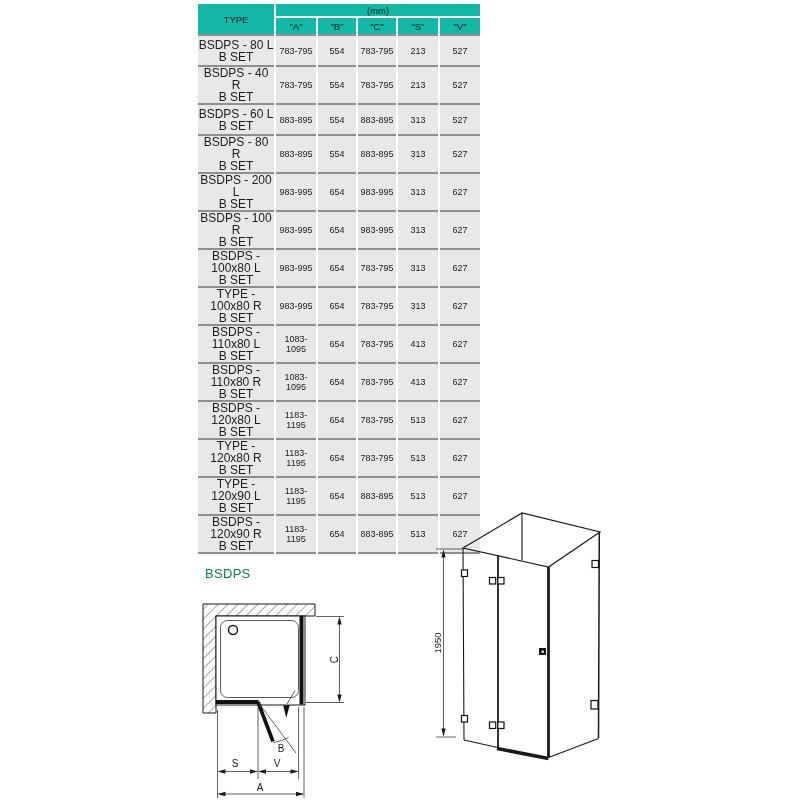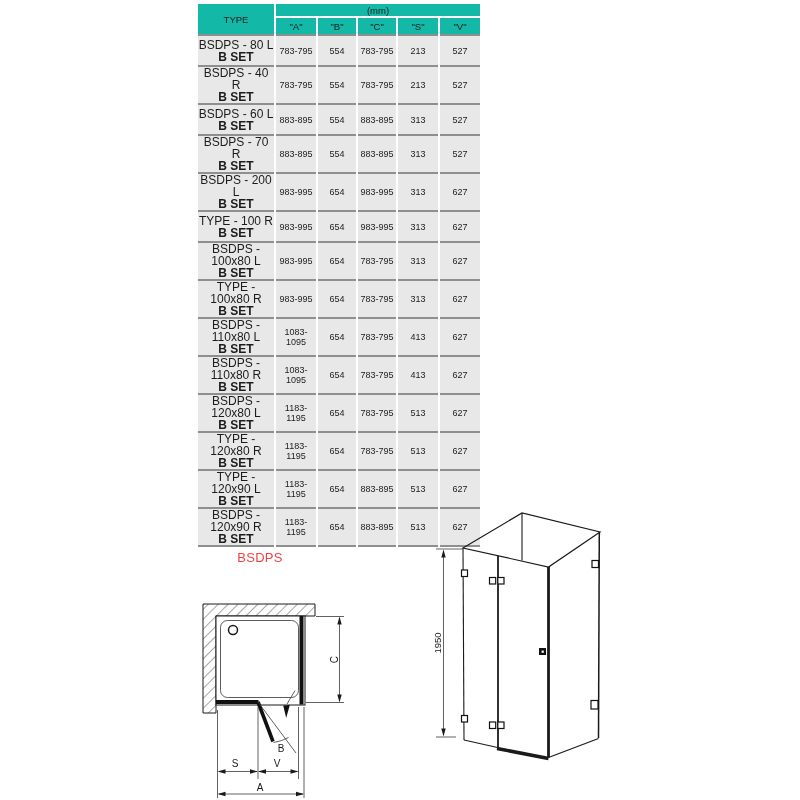--- a/index.html
+++ b/index.html
@@ -29,26 +29,26 @@
   table.spec th { background: #14b8a6; }
   th.col-type { width: 76px; font-size: 10px; }
   th.col-val  { font-size: 9.5px; }
   .w-a { width: 40px; } .w-b { width: 38px; } .w-c { width: 38px; }
   .w-s { width: 40px; } .w-v { width: 40px; }
   tr.hrow1 th { height: 14px; font-size: 9.5px; }
   tr.hrow1 th.mm-cell { border-bottom: 2px solid #fbfbfb; }
   tr.hrow2 th { height: 18px; }
   tbody td { height: 31px; font-size: 9px; }
   td.model-cell { font-weight: bold; font-size: 12px; line-height: 12px; margin-top: 44px; }
-  td.model-cell .l2 { font-weight: bold; }
+  td.model-cell .l2 { font-weight: normal; }
 
   
   .diagram-title {
-    position: absolute; left: 205px; top: 550px; width: 110px;
-    text-align: center; font-size: 13px; color: #ef4444; letter-spacing: .3px;
+    position: absolute; left: 205px; top: 566px; width: 110px;
+    text-align: left; font-size: 13px; color: #15803d; letter-spacing: .3px;
   }
   svg { position: absolute; }
   svg text { font-family: "Liberation Sans", "DejaVu Sans", sans-serif; fill: #1a1a1a; }
 </style>
 </head>
 <body>
 
 <div class="page">
 
   <table class="spec">
@@ -94,21 +94,21 @@
         <div class="l2">B SET</div>
       </td>
       <td>883-895</td>
       <td>554</td>
       <td>883-895</td>
       <td>313</td>
       <td>527</td>
     </tr>
         <tr>
       <td class="model-cell">
-        <div class="l1">BSDPS - 70 R</div>
+        <div class="l1">BSDPS - 80 R</div>
         <div class="l2">B SET</div>
       </td>
       <td>883-895</td>
       <td>554</td>
       <td>883-895</td>
       <td>313</td>
       <td>527</td>
     </tr>
         <tr>
       <td class="model-cell">
@@ -116,21 +116,21 @@
         <div class="l2">B SET</div>
       </td>
       <td>983-995</td>
       <td>654</td>
       <td>983-995</td>
       <td>313</td>
       <td>627</td>
     </tr>
         <tr>
       <td class="model-cell">
-        <div class="l1">TYPE - 100 R</div>
+        <div class="l1">BSDPS - 100 R</div>
         <div class="l2">B SET</div>
       </td>
       <td>983-995</td>
       <td>654</td>
       <td>983-995</td>
       <td>313</td>
       <td>627</td>
     </tr>
         <tr>
       <td class="model-cell">

